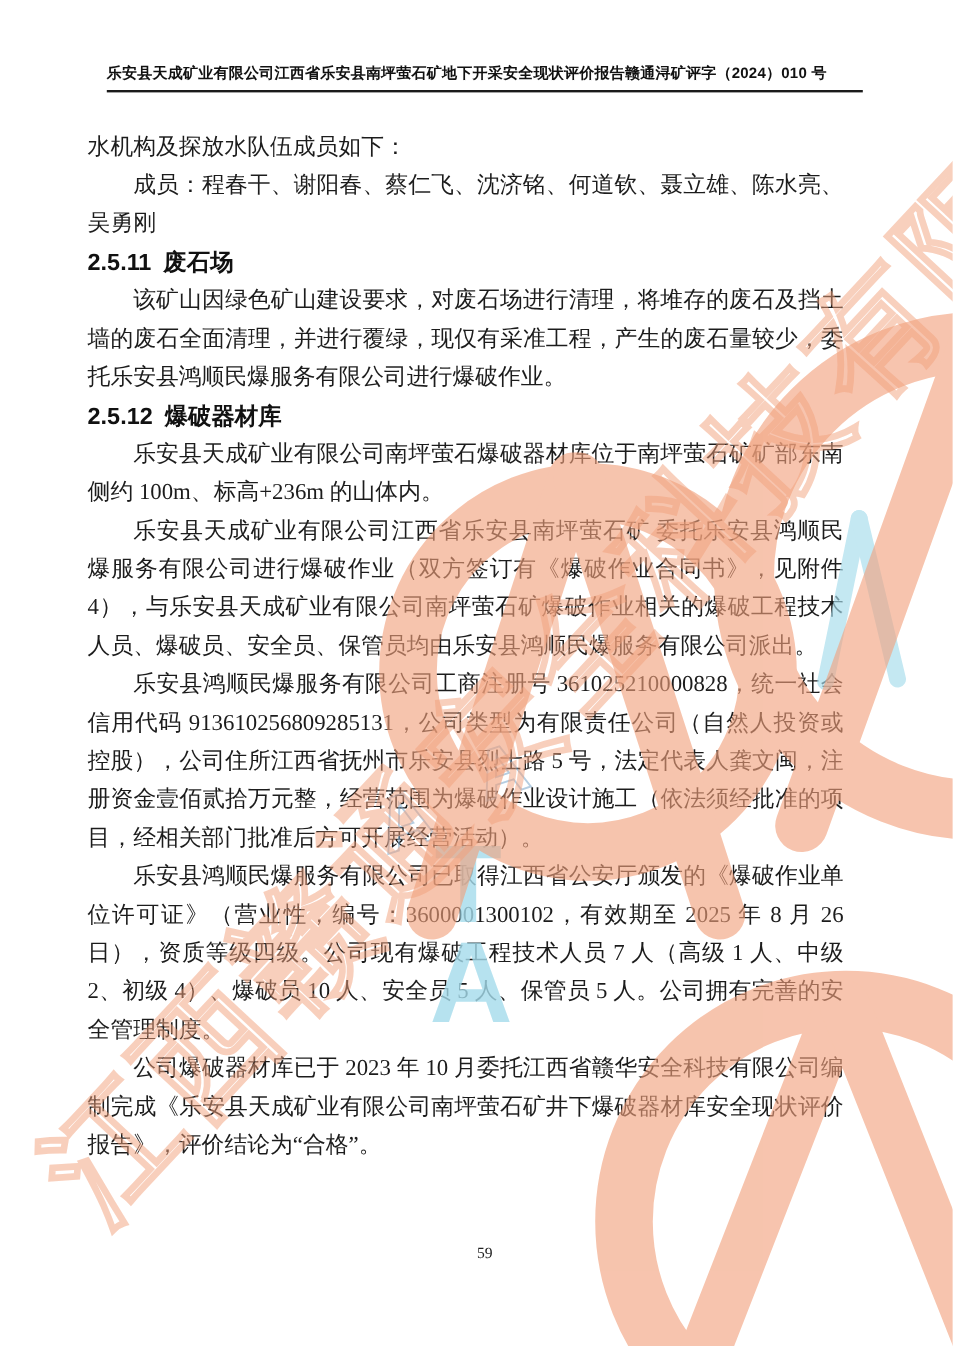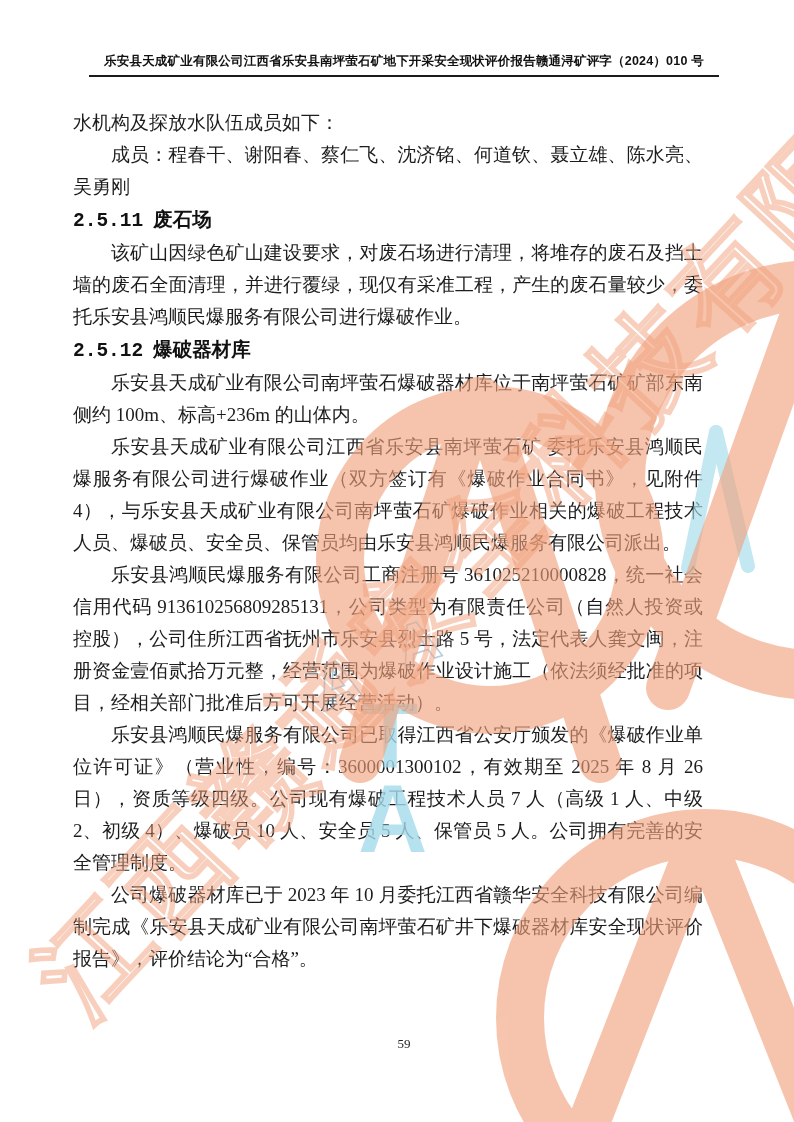--- a/index.html
+++ b/index.html
@@ -5,21 +5,21 @@
   html,body{margin:0;padding:0;}
   body{
     width:794px;height:1122px;background:#ffffff;position:relative;
     font-family:"Liberation Serif","DejaVu Serif",serif;color:#1c1c1c;
     overflow:hidden;
   }
   .page{position:absolute;inset:0;}
   
   .doc-header{
     position:absolute;left:89px;top:53px;width:630px;
-    display:flex;justify-content:center;align-items:flex-end;
+    display:flex;justify-content:flex-start;align-items:flex-end;
     font-family:"Liberation Sans","DejaVu Sans",sans-serif;
     font-weight:bold;font-size:12.5px;color:#111;letter-spacing:.2px;
     z-index:2;
   }
   .header-rule{
     position:absolute;left:89px;top:75px;width:630px;height:2.2px;
     background:#1b1b1b;z-index:2;
   }
   
   .content{
@@ -27,21 +27,21 @@
     font-size:19px;line-height:32px;text-align:justify;
     text-justify:inter-character;z-index:2;
   }
   .content p{margin:0;text-indent:2em;}
   .content p.no-indent{text-indent:0;}
   .content h3{
     margin:0;font-size:19.5px;line-height:32px;font-weight:bold;color:#111;
     font-family:"Liberation Sans","DejaVu Sans",sans-serif;text-indent:0;
   }
   .content h3 .sec-num{
-    font-family:Liberation Mono, monospace;
+    font-family:Liberation Sans, sans-serif;
     font-weight:bold;margin-right:10px;
   }
   
   .page-number{
     position:absolute;left:89px;top:1036px;width:630px;text-align:center;
     font-size:13px;color:#222;z-index:2;
   }
   
   .watermark{
     position:absolute;inset:0;z-index:3;pointer-events:none;

